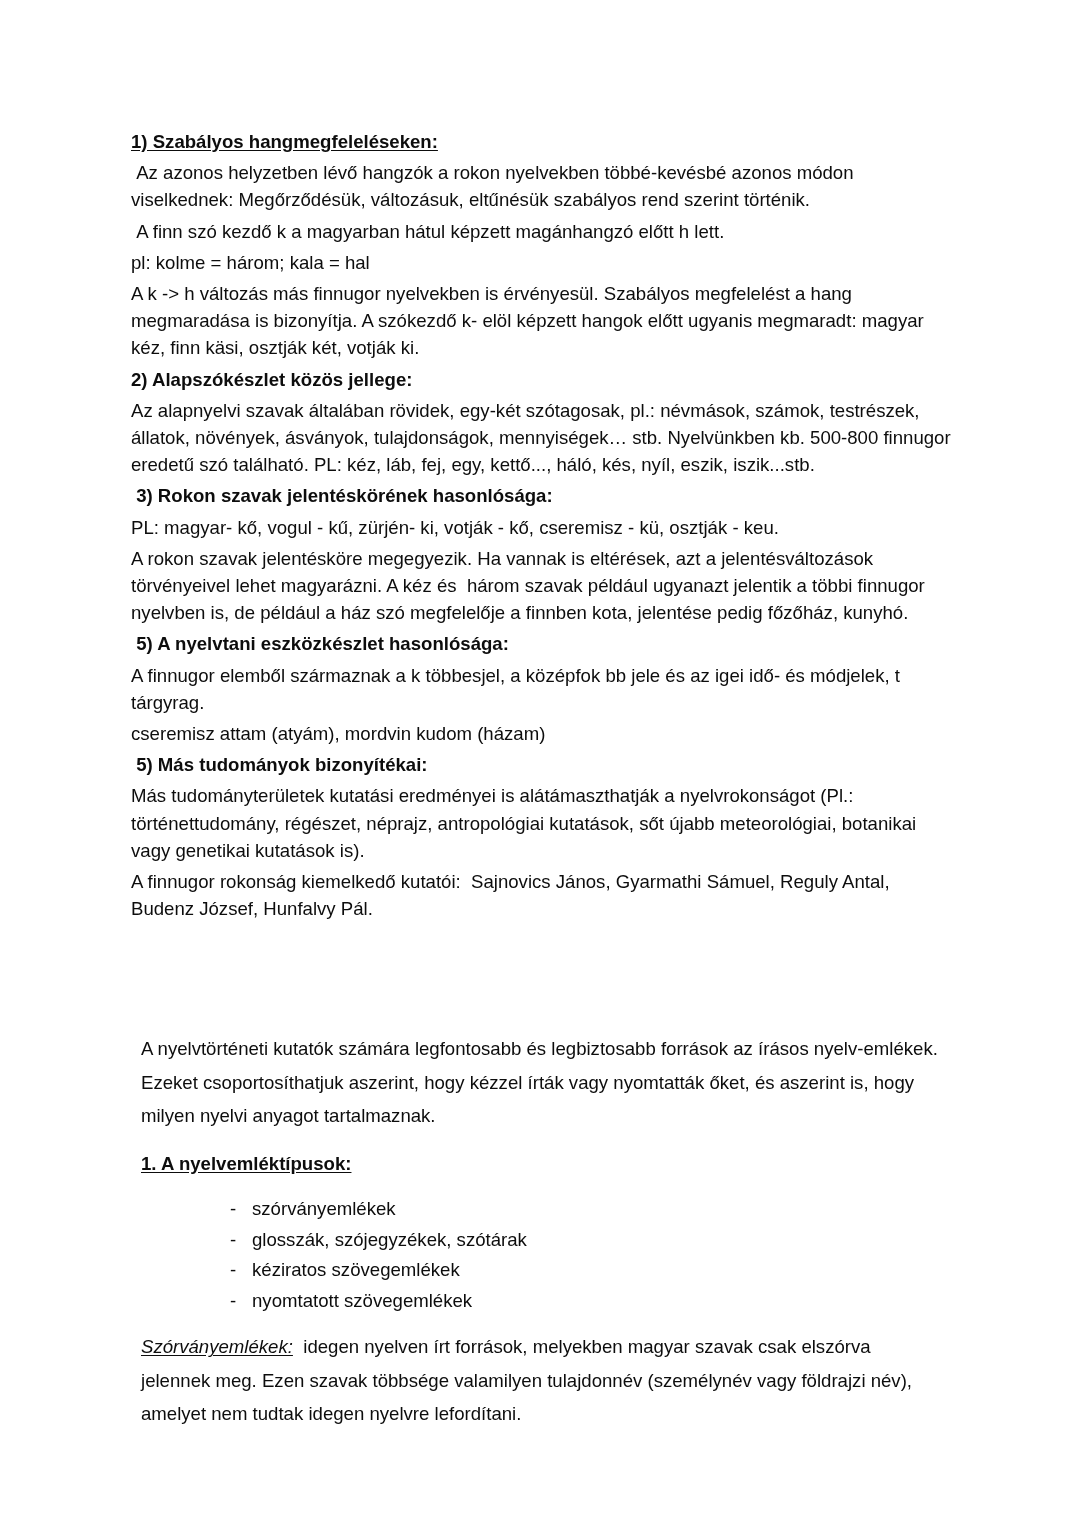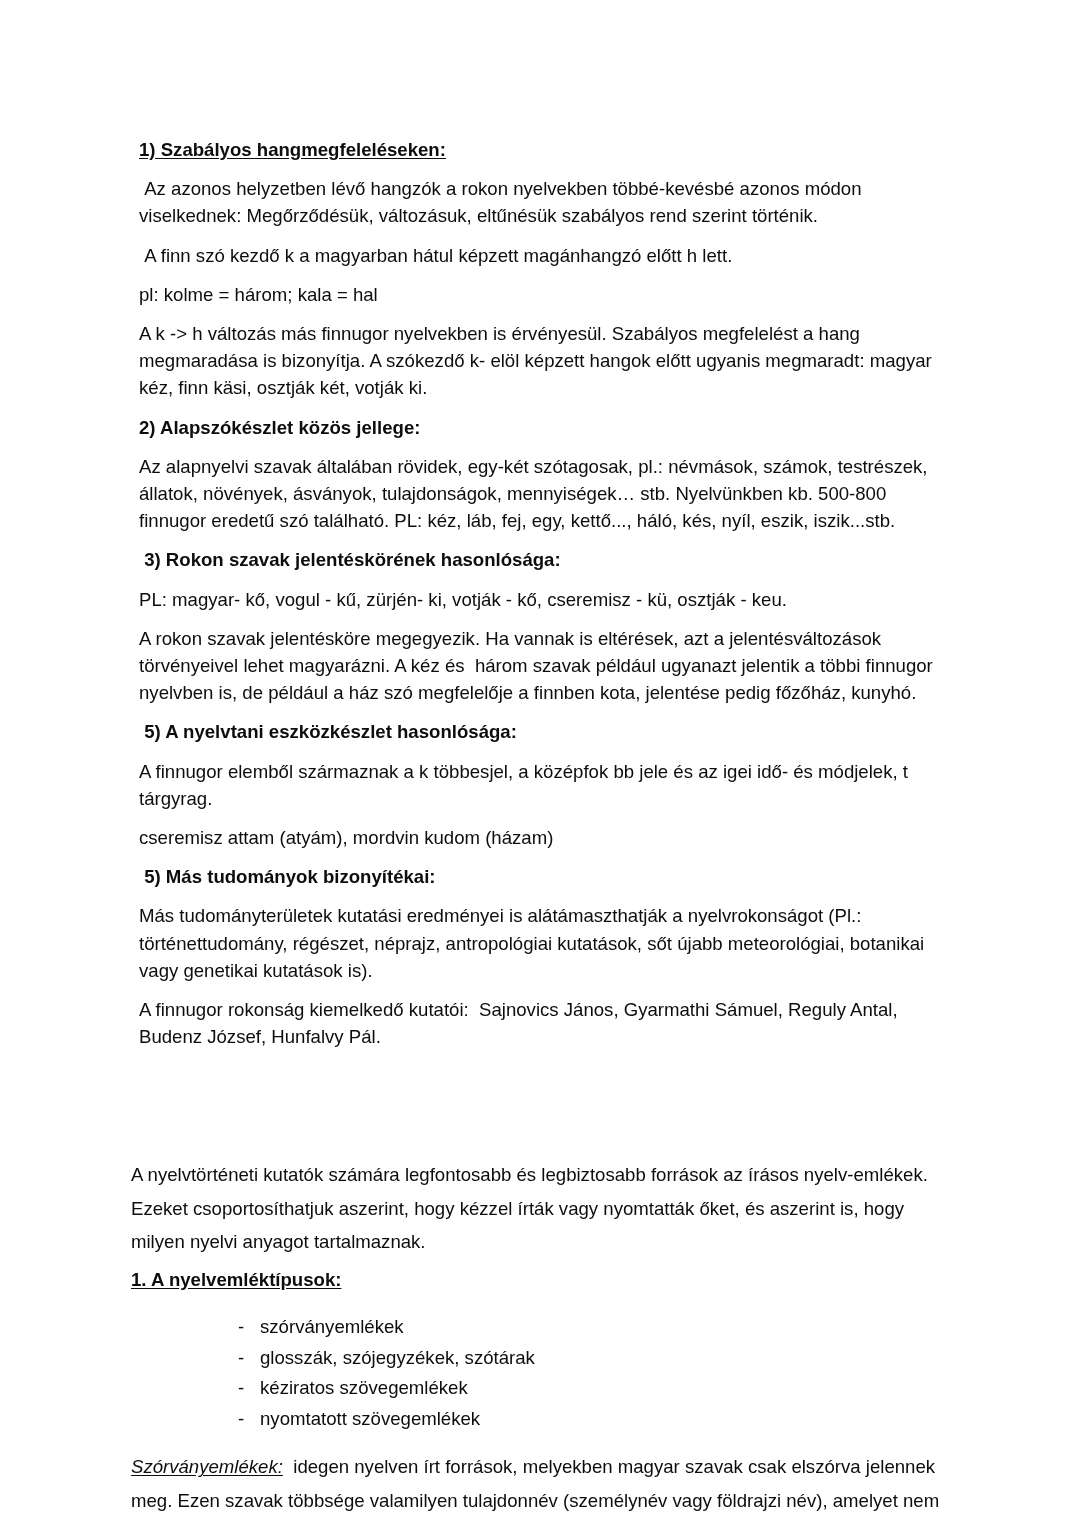--- a/index.html
+++ b/index.html
@@ -27,21 +27,21 @@
     top: 124px;
     width: 828px;
   }
 
   
   .block-tight {
     font-size: 18.6px;
     line-height: 27.2px;
   }
   .block-tight p {
-    margin: 12px;
+    margin: 4px;
     padding: 0;
     white-space: pre-wrap;
   }
   .h-bold {
     font-weight: bold;
   }
   .h-bold-ul {
     font-weight: bold;
     text-decoration: underline;
     text-underline-offset: 2px;
@@ -57,39 +57,39 @@
   }
   .title-gap-before { height: 42px; }
   .title-gap-after  { height: 50px; }
 
   
   .block-loose {
     font-size: 18.6px;
     line-height: 33.4px;
   }
   .block-loose p {
-    margin: 4px;
+    margin: 14px;
     padding: 0;
     white-space: pre-wrap;
   }
   .sub-head-ul {
     font-weight: bold;
     text-decoration: underline;
     text-underline-offset: 2px;
   }
   .italic-ul {
     font-style: italic;
     font-weight: normal;
     text-decoration: underline;
     text-underline-offset: 2px;
   }
 
   
   .dash-list {
-    margin: 16px;
+    margin: 8px;
     padding: 0;
     list-style: none;
     line-height: 30.6px;
   }
   .dash-list li {
     margin: 0;
     padding: 0 0 0 95px;
     font-size: 18.6px;
   }
   .dash-list li .dash {

